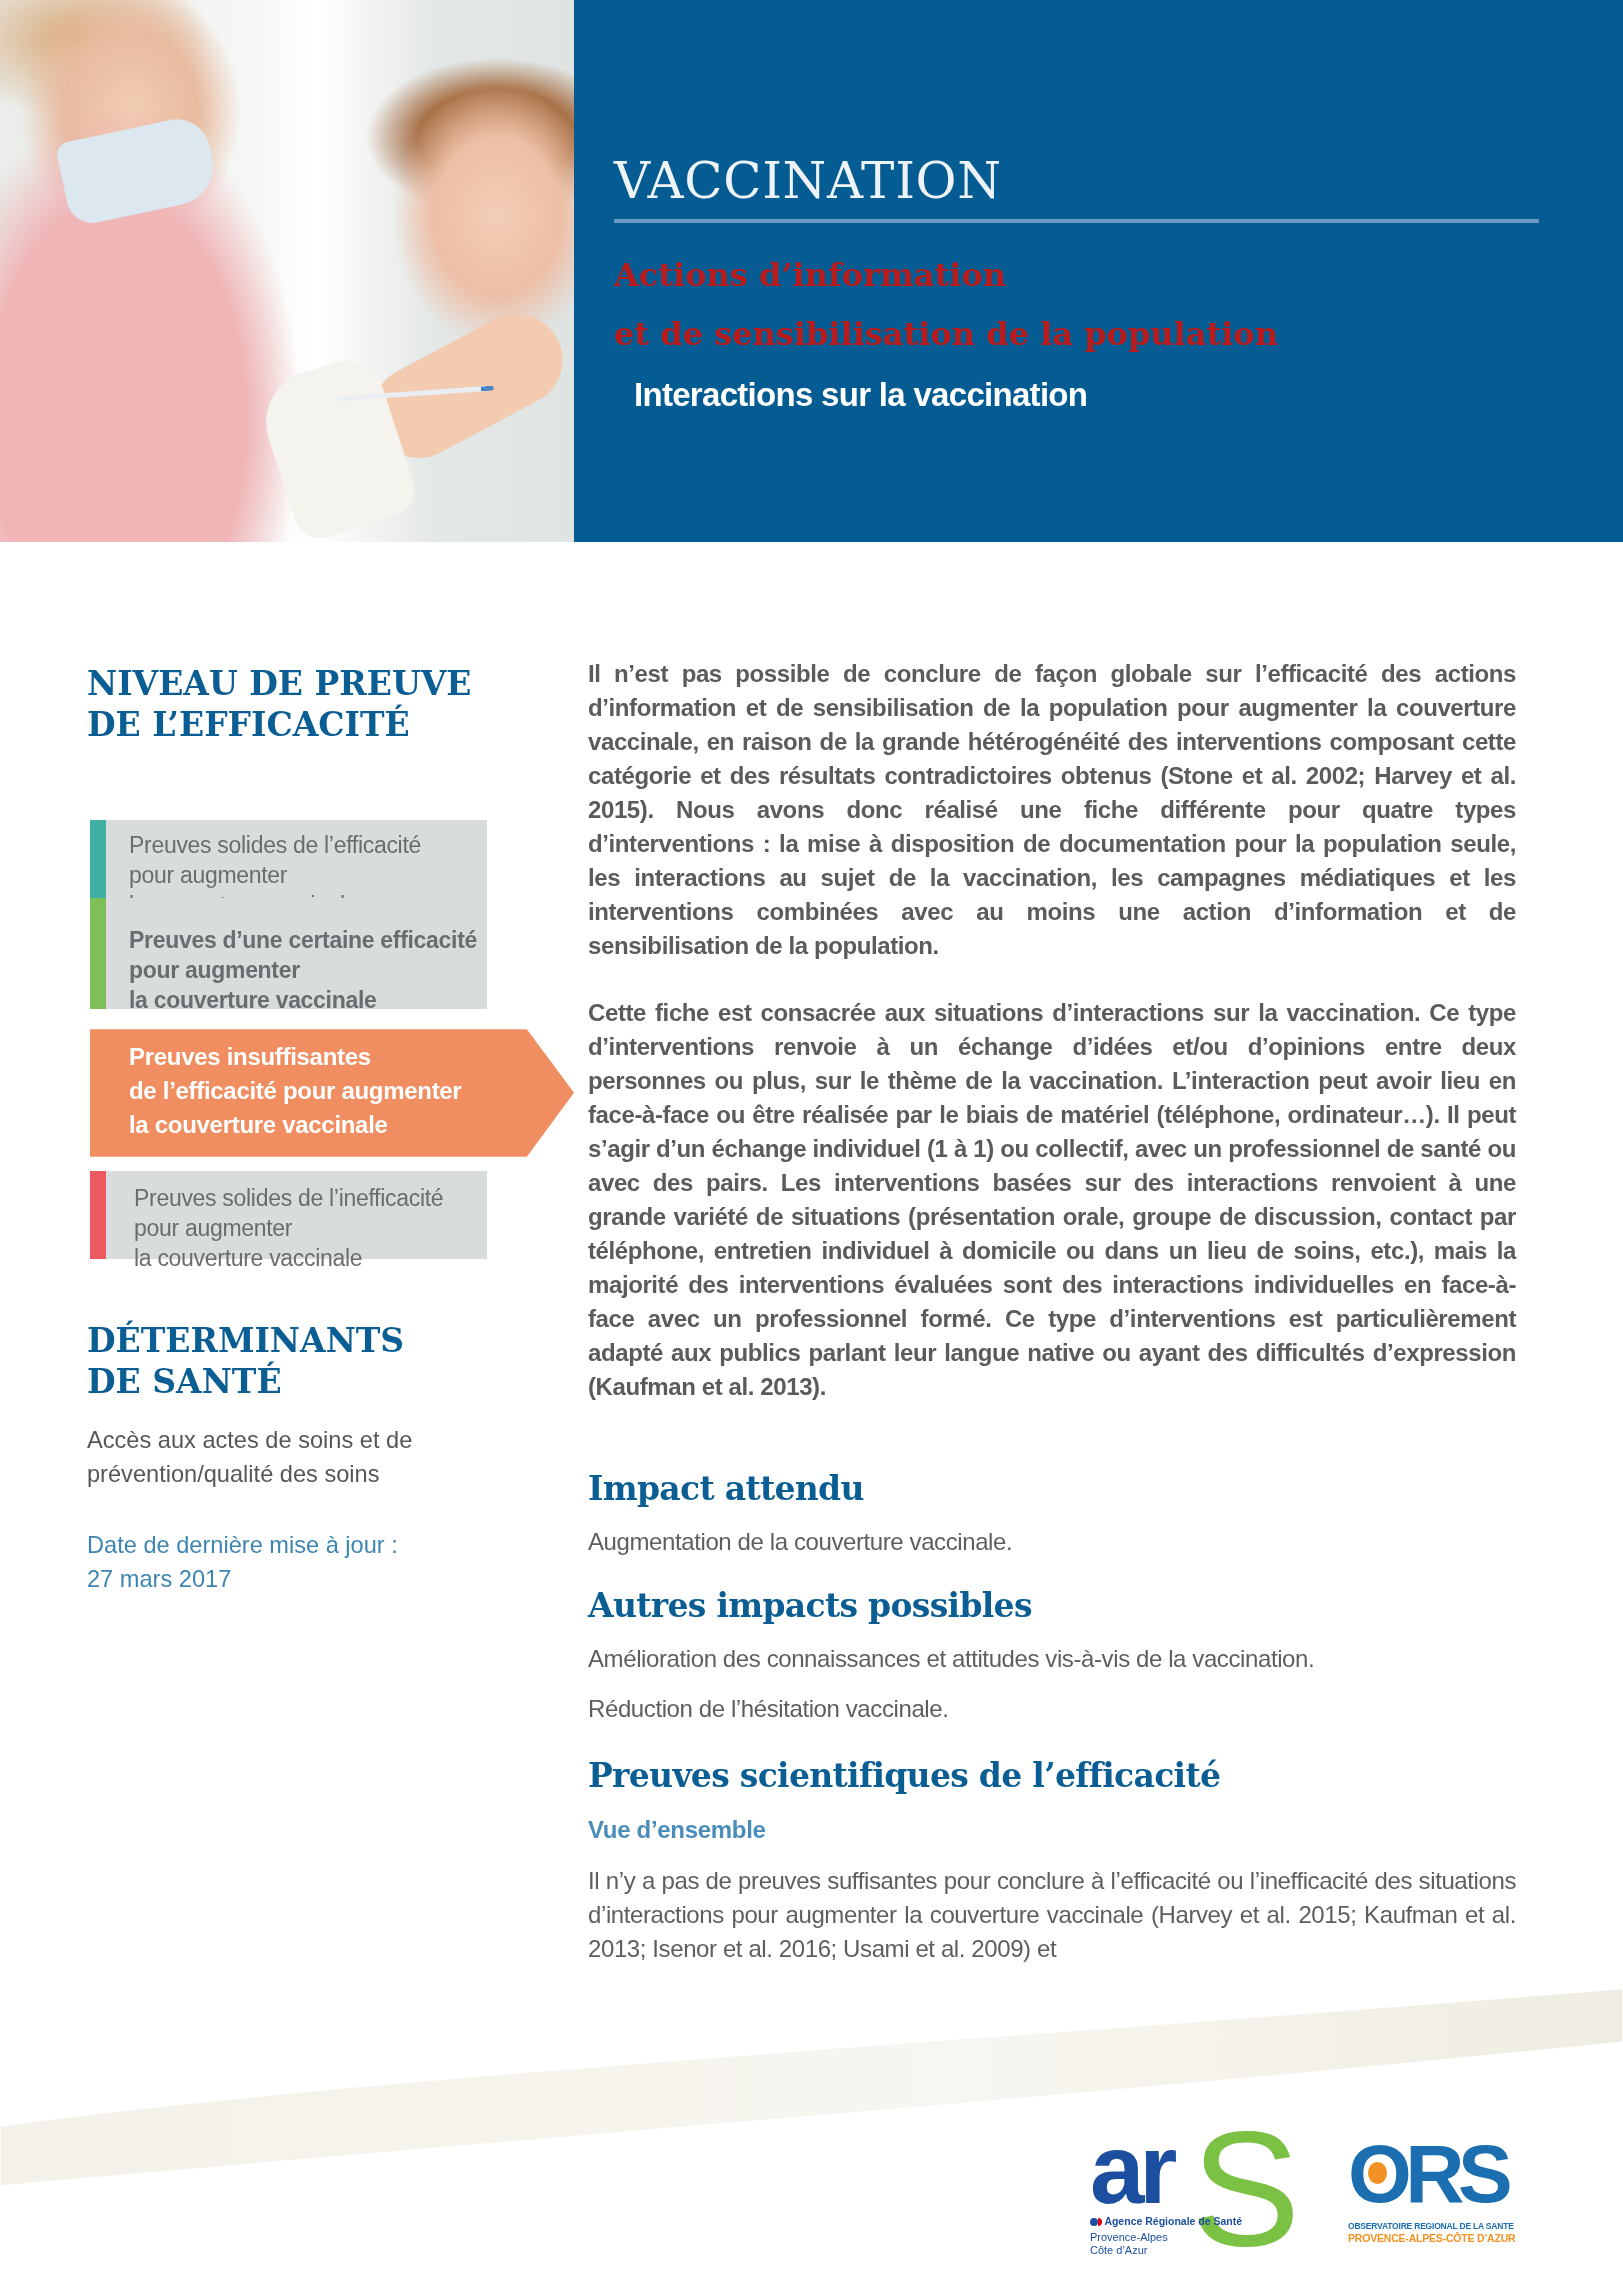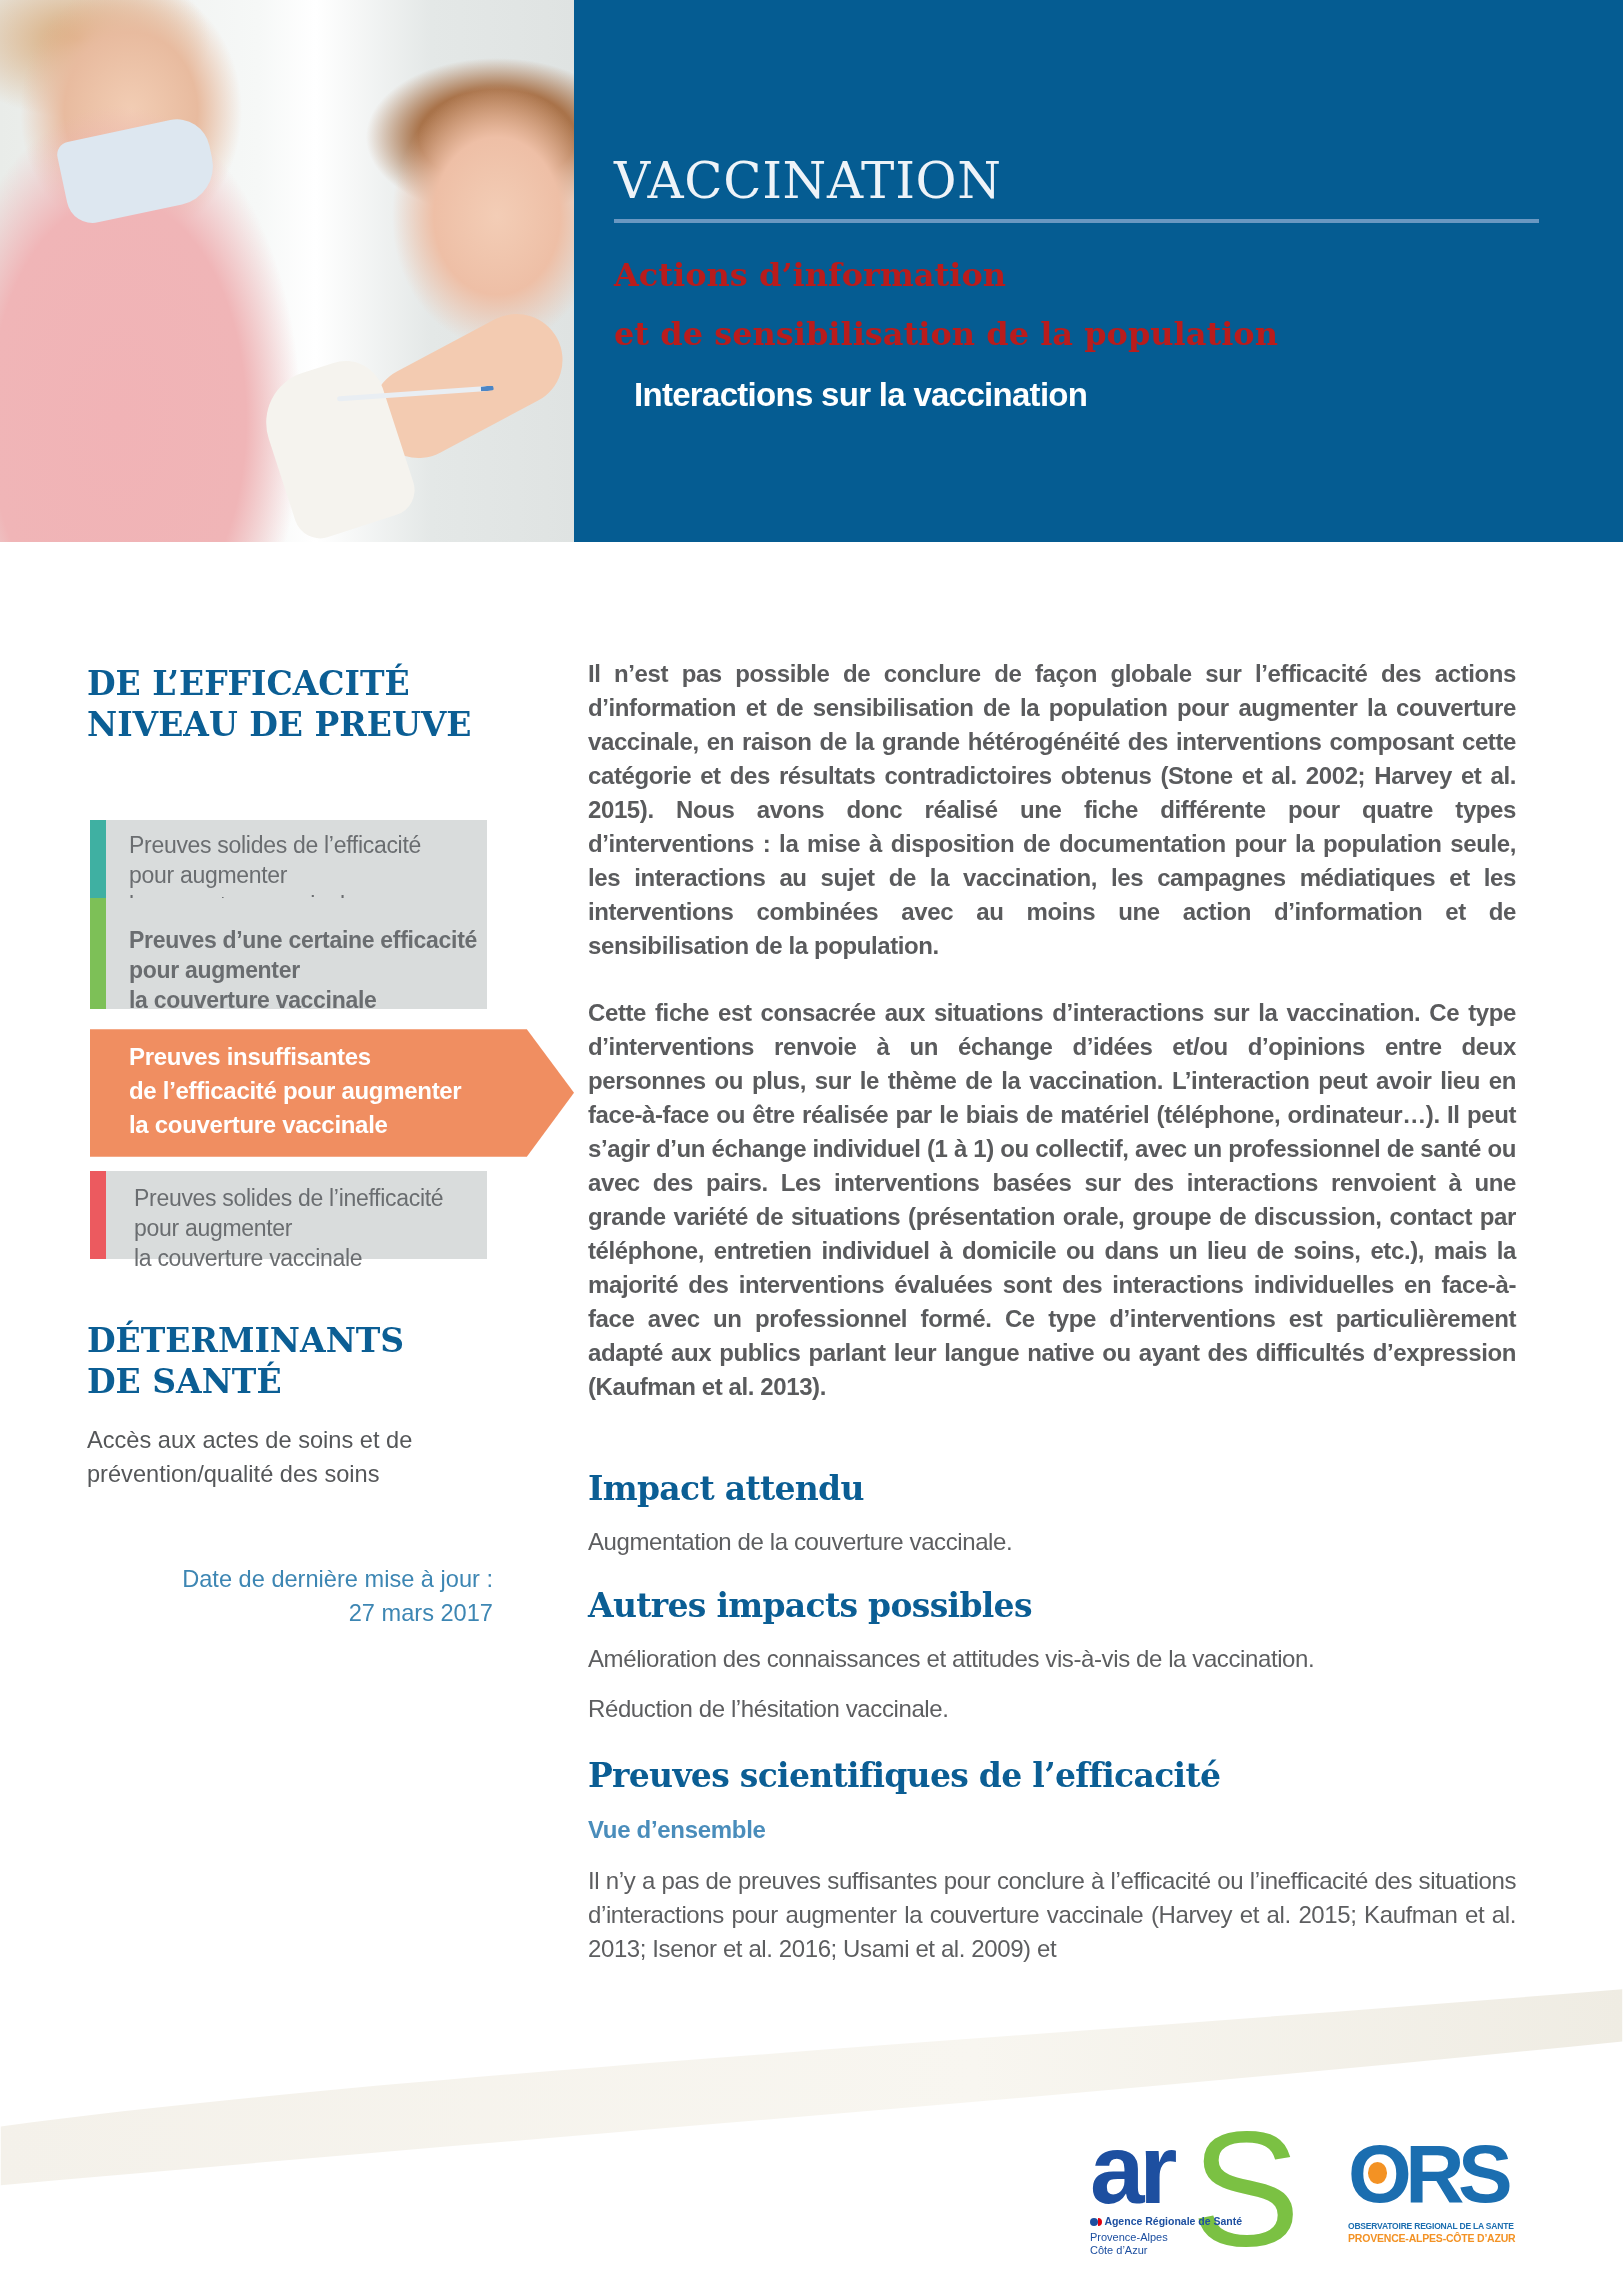--- a/index.html
+++ b/index.html
@@ -171,22 +171,22 @@
 <div class="header-band"></div>
 <div class="category">VACCINATION</div>
 <div class="category-rule"></div>
 <div class="title">
   <div>Actions d’information</div>
   <div>et de sensibilisation de la population</div>
 </div>
 <div class="subtitle">Interactions sur la vaccination</div>
 
 <div class="left-heading" style="top:663px;">
+  <div>NIVEAU DE PREUVE</div>
   <div>DE L’EFFICACITÉ</div>
-  <div>NIVEAU DE PREUVE</div>
 </div>
 
 <div class="evidence" style="top:820px; height:111px;">
   <div class="stripe" style="background:#3fb0a2;"></div>
   <div class="label" style="top:9.8px;">
     <div>Preuves solides de l’efficacité</div>
     <div>pour augmenter</div>
     <div>la couverture vaccinale</div>
   </div>
 </div>
@@ -223,21 +223,21 @@
 <div class="left-heading" style="top:1320px;">
   <div>DÉTERMINANTS</div>
   <div>DE SANTÉ</div>
 </div>
 
 <div class="left-text" style="top:1423px;">
   <div>Accès aux actes de soins et de</div>
   <div>prévention/qualité des soins</div>
 </div>
 
-<div class="left-date" style="top:1562px;text-align:right;">
+<div class="left-date" style="top:1528px;">
   <div>Date de dernière mise à jour :</div>
   <div>27 mars 2017</div>
 </div>
 
 <div class="body-para" style="top:657px;">Il n’est pas possible de conclure de façon globale sur l’efficacité des actions d’information et de sensibilisation de la population pour augmenter la couverture vaccinale, en raison de la grande hétérogénéité des interventions composant cette catégorie et des résultats contradictoires obtenus (Stone et al. 2002; Harvey et al. 2015). Nous avons donc réalisé une fiche différente pour quatre types d’interventions : la mise à disposition de documentation pour la population seule, les interactions au sujet de la vaccination, les campagnes médiatiques et les interventions combinées avec au moins une action d’information et de sensibilisation de la population.</div>
 <div class="body-para" style="top:996px;">Cette fiche est consacrée aux situations d’interactions sur la vaccination. Ce type d’interventions renvoie à un échange d’idées et/ou d’opinions entre deux personnes ou plus, sur le thème de la vaccination. L’interaction peut avoir lieu en face-à-face ou être réalisée par le biais de matériel (téléphone, ordinateur…). Il peut s’agir d’un échange individuel (1 à 1) ou collectif, avec un professionnel de santé ou avec des pairs. Les interventions basées sur des interactions renvoient à une grande variété de situations (présentation orale, groupe de discussion, contact par téléphone, entretien individuel à domicile ou dans un lieu de soins, etc.), mais la majorité des interventions évaluées sont des interactions individuelles en face-à-face avec un professionnel formé. Ce type d’interventions est particulièrement adapté aux publics parlant leur langue native ou ayant des difficultés d’expression (Kaufman et al. 2013).</div>
 
 <div class="section-heading" style="top:1469px;">Impact attendu</div>
 <div class="body-para regular" style="top:1525px;">Augmentation de la couverture vaccinale.</div>
 

